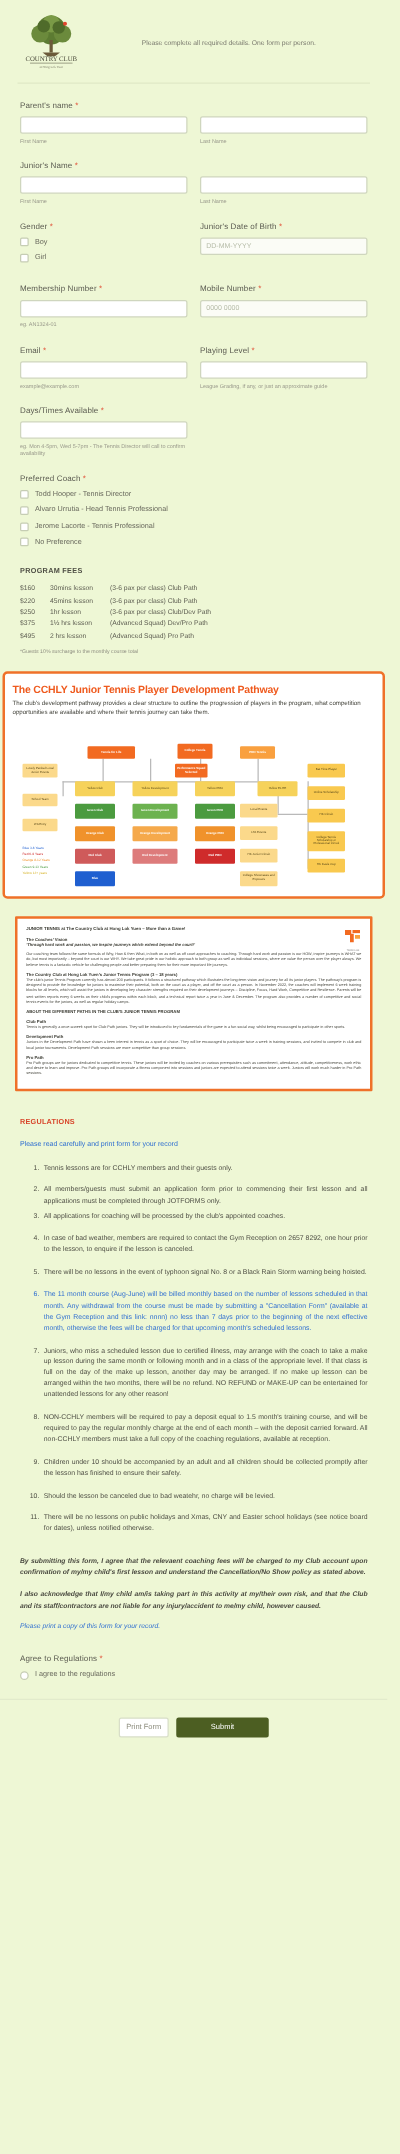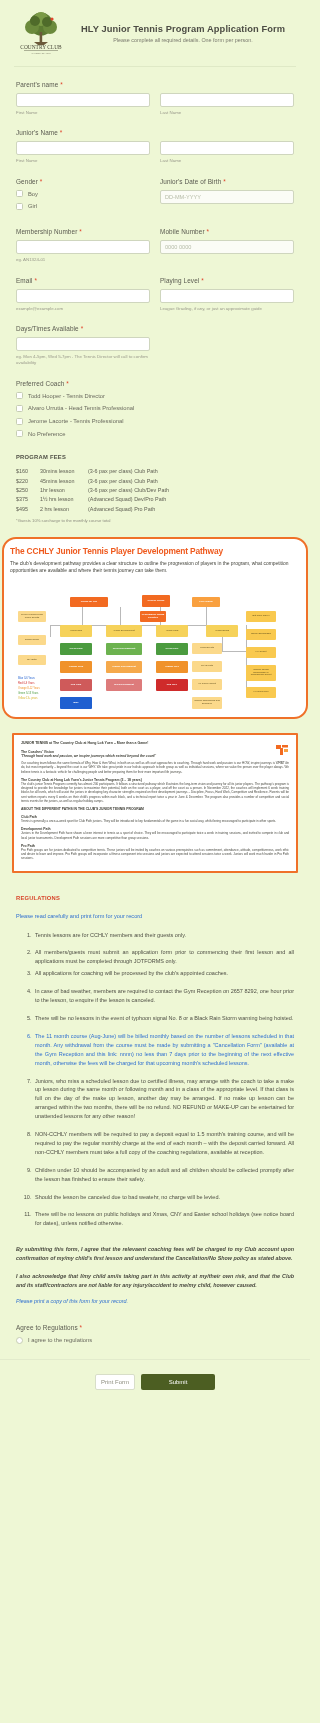--- a/index.html
+++ b/index.html
@@ -50,21 +50,21 @@
   .fees-title { font-size:5.8px; font-weight:bold; color:#4f4f45; letter-spacing:.25px; margin-bottom:7px;}
   .fee { display:flex; font-size:5.4px; color:#5e5e52; line-height:1.72; }
   .fee .p { width:24px; flex:0 0 24px; }
   .fee .d { width:48px; flex:0 0 48px; }
   .fee .n { flex:1; }
   .fees-note { font-size:4.2px; color:#8e8e80; margin-top:4px; }
 
   
   .pathway {
     margin:14px 2px 4px 2px; background:#fff;
-    border:2px solid #ef7129; border-radius:14px; padding:7px 16px 8px 6px;
+    border:2px solid #ef7129; border-radius:4px; padding:7px 16px 8px 6px;
   }
   .pw-title { font-size:8.4px; font-weight:bold; color:#ef5a1e; letter-spacing:-.15px; margin-bottom:4px;}
   .pw-desc { font-size:4.9px; color:#44443c; line-height:1.55; margin-bottom:6px; }
   .pw-canvas { position:relative; height:128px; }
   .nd { position:absolute; border-radius:1px; font-size:2.4px; color:#fff;
         display:flex; align-items:center; justify-content:center; text-align:center;
         line-height:1.1; padding:1px; overflow:hidden; font-weight:bold;}
   .nd.pale { color:#5a4a1a; font-weight:normal; }
   .ln { position:absolute; background:#b9b9b9; }
   .legend { position:absolute; font-size:2.6px; line-height:1.45; }
@@ -121,21 +121,20 @@
         </g>
         <circle cx="38" cy="9" r="1.6" fill="#e0452c"></circle>
         <rect x="25.6" y="22" width="2.6" height="10" fill="#6b5a3a"></rect>
         <path d="M20 32 L34 32 L30 35 L24 35 Z" fill="#6b5a3a"></path>
         <text x="27" y="39" font-size="5.4" text-anchor="middle" fill="#4a4a3a" font-family="Liberation Serif, serif">COUNTRY CLUB</text>
         <line x1="10" y1="40.5" x2="44" y2="40.5" stroke="#6a6a55" stroke-width="0.5"></line>
         <text x="27" y="44" font-size="2.6" text-anchor="middle" fill="#7a7a66" font-family="Liberation Serif, serif">at Hong Lok Yuen</text>
       </svg>
     </div>
     <div class="hdr-txt">
-      <div class="hdr-title">HLY Junior Tennis Program Application Form</div>
       <div class="hdr-sub">Please complete all required details. One form per person.</div>
     </div>
   </div>
   <div class="hdr-rule"></div>
 
   <div class="form">
 
     <div style="margin-bottom:13px;">
       <div class="lbl">
         <span>Parent's name</span>

